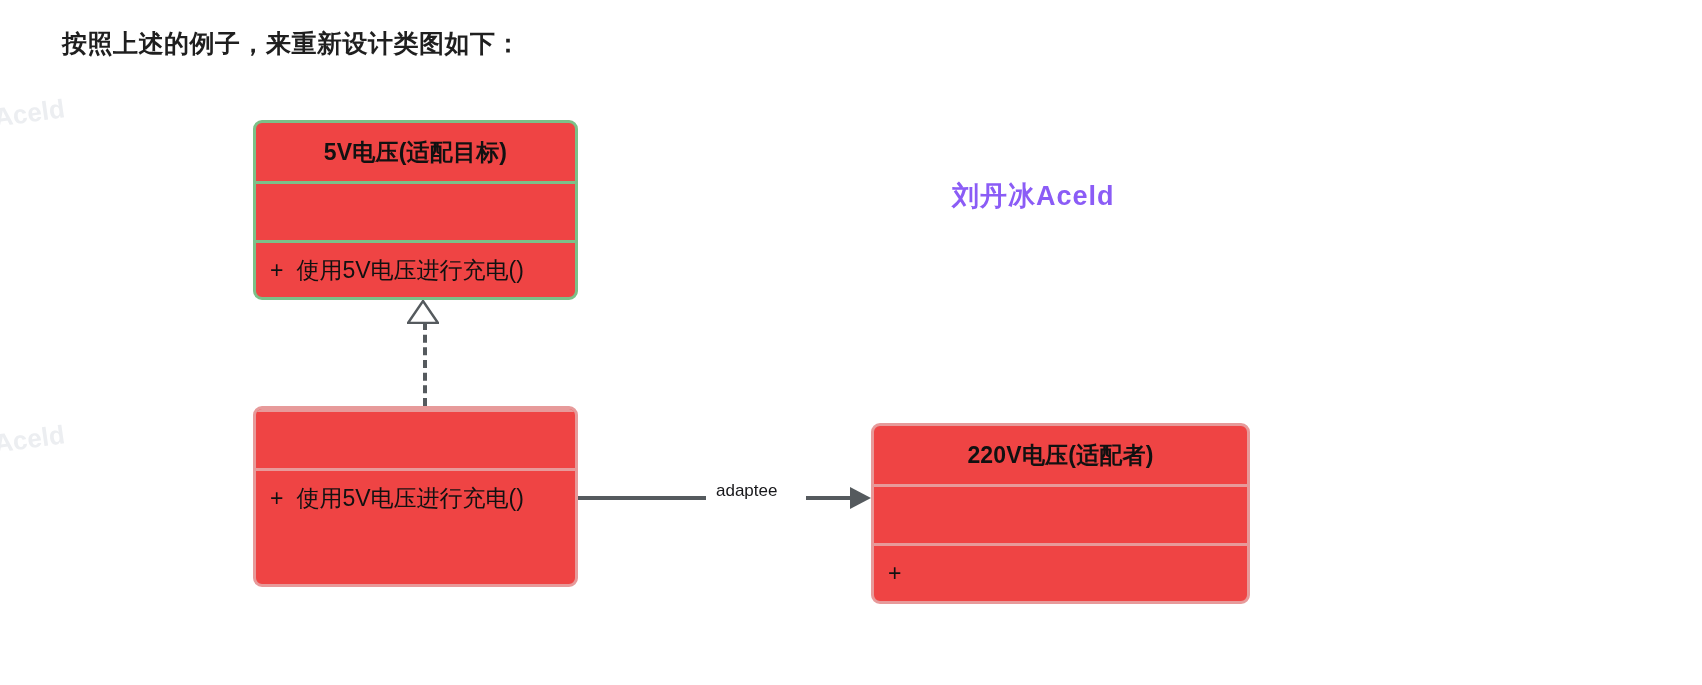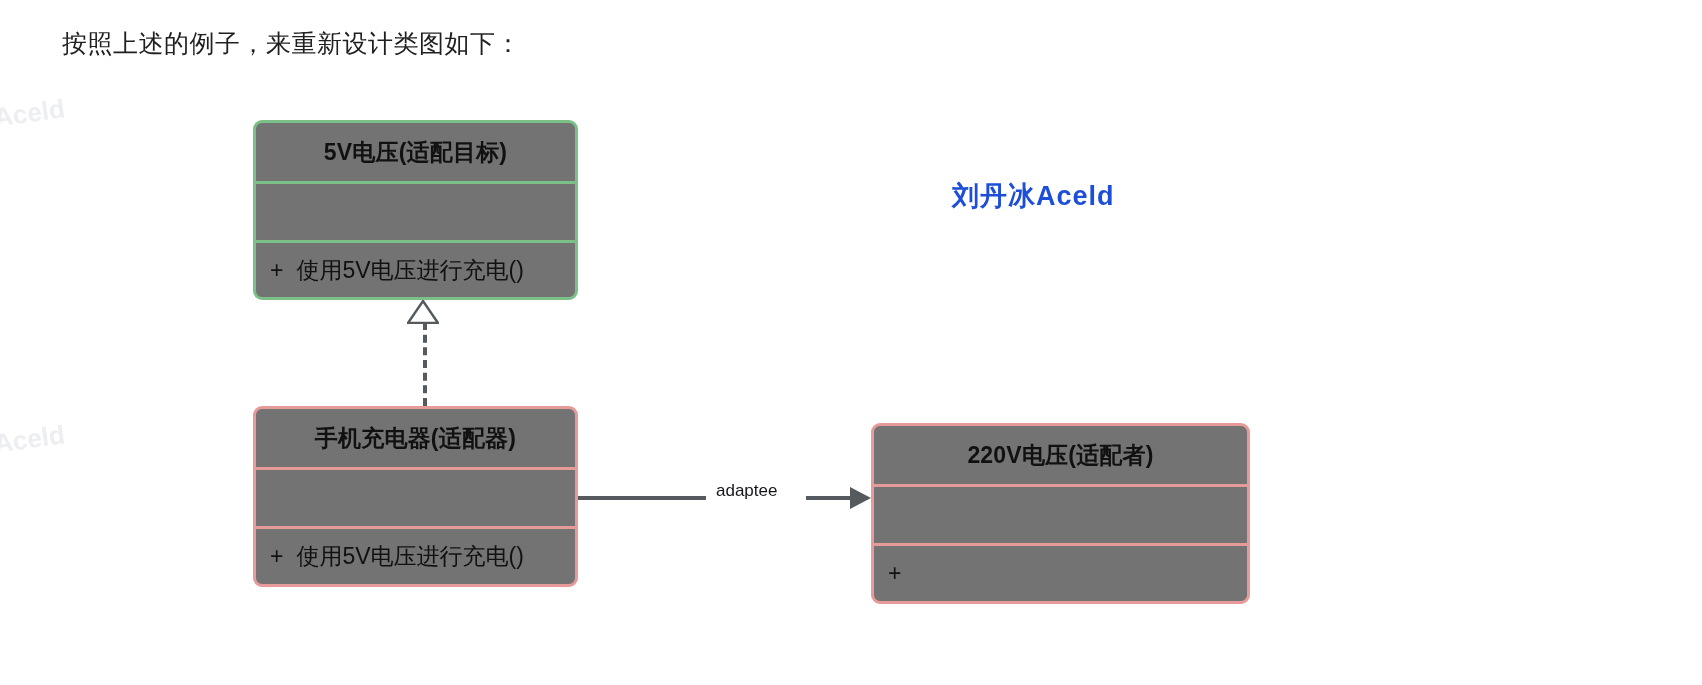--- a/index.html
+++ b/index.html
@@ -16,30 +16,30 @@
     color: #1a1a1a;
   }
 
   
   .heading {
     position: absolute;
     left: 62px;
     top: 26px;
     font-size: 25px;
     line-height: 34px;
-    font-weight: 400;
+    font-weight: 700;
     color: #1f1f1f;
     letter-spacing: 0.5px;
     white-space: nowrap;
   }
 
   
   .wm {
     position: absolute;
-    color: #1d4ed8;
+    color: #8b5cf6;
     font-weight: bold;
     white-space: nowrap;
     user-select: none;
   }
   .wm-main {
     left: 952px;
     top: 178px;
     font-size: 27px;
     letter-spacing: 1px;
   }
@@ -55,21 +55,21 @@
     top: 424px;
     font-size: 26px;
     transform: rotate(-8deg);
     color: #eceef1;
   }
 
   
   .uml-box {
     position: absolute;
     box-sizing: border-box;
-    background: #737373;
+    background: #ef4444;
     border-radius: 9px;
     border-width: 3px;
     border-style: solid;
     overflow: hidden;
   }
   .uml-box .row {
     box-sizing: border-box;
     display: flex;
     align-items: center;
   }
@@ -217,21 +217,20 @@
     <span>使用5V电压进行充电()</span>
   </div>
 </div>
 
 <div class="realize-line"></div>
 <svg class="realize-head-outline" viewBox="0 0 32 24">
   <polygon points="16,1 31,23 1,23" fill="#ffffff" stroke="#555a5e" stroke-width="2.4" stroke-linejoin="miter"></polygon>
 </svg>
 
 <div class="uml-box box-pink" id="box-adapter">
-  <div class="row row-title">手机充电器(适配器)</div>
   <div class="row row-attrs"></div>
   <div class="row row-methods">
     <span class="vis">+</span>
     <span>使用5V电压进行充电()</span>
   </div>
 </div>
 
 <div class="assoc-line-left"></div>
 <div class="assoc-label">adaptee</div>
 <div class="assoc-line-right"></div>

